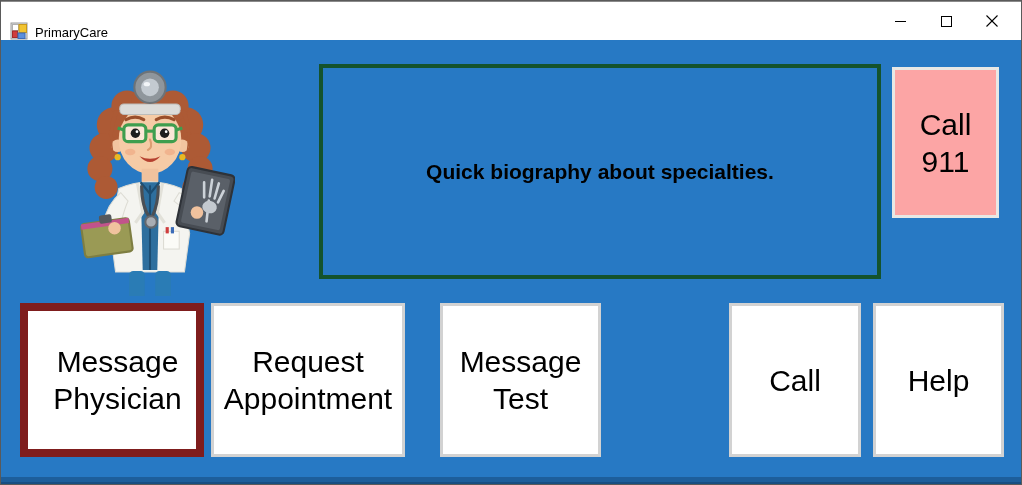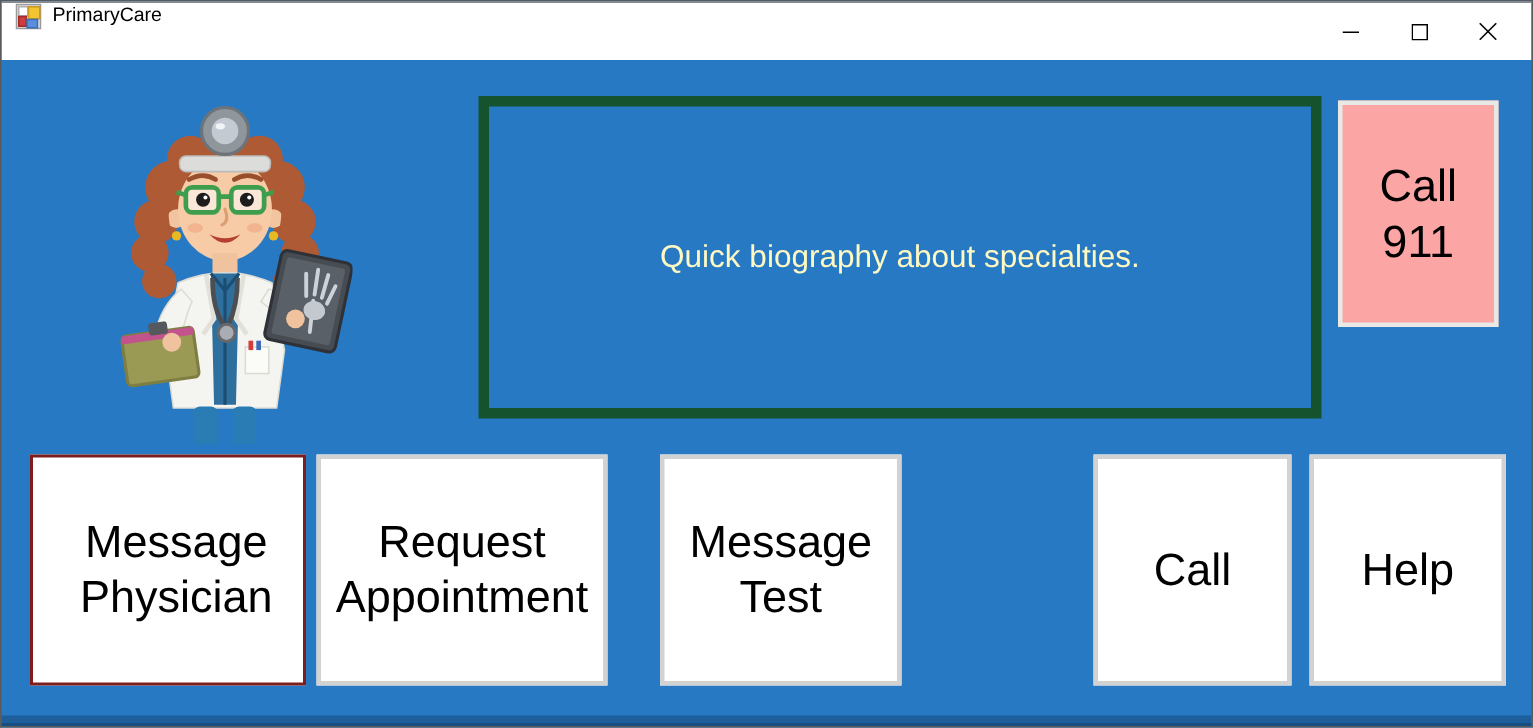--- a/index.html
+++ b/index.html
@@ -7,56 +7,56 @@
   body { font-family:"Liberation Sans", sans-serif; }
 
   .window {
     position:relative; width:1022px; height:485px;
     border:1px solid #5a5a5a; background:#2779c4; overflow:hidden;
   }
 
   
   .titlebar {
     position:absolute; left:0; top:0; width:100%; height:39px;
-    background:#ffffff; display:flex; align-items:flex-start;
+    background:#ffffff; display:flex; align-items:flex-end;
     border-top:1px solid #8a8a8a;
   }
   .app-icon { width:18px; height:18px; margin-left:9px; flex:0 0 auto; }
   .title-text { margin-left:7px; font-size:13px; color:#000; }
   .win-controls { position:absolute; right:6px; top:0; height:38px; display:flex; }
   .win-btn { width:46px; height:38px; display:flex; align-items:center; justify-content:center; cursor:default; }
   .win-btn svg { display:block; }
 
   
   .content { position:absolute; left:0; top:39px; right:0; bottom:0; background:#2779c4; }
 
   .doctor-wrap { position:absolute; left:64px; top:16px; width:170px; height:240px; }
 
   .bio-label {
     position:absolute; left:318px; top:24px; width:562px; height:215px;
-    border:7px solid #14532d;
+    border:4px solid #14532d;
     display:flex; align-items:center; justify-content:center;
-    font-size:21px; color:#fef9c3; text-align:center;
+    font-size:21px; color:#000000; text-align:center;font-weight:bold;
   }
 
   .call911 {
     position:absolute; left:891px; top:27px; width:107px; height:151px;
     background:#fca5a5; border:3px solid #e8e8e5;
     display:flex; align-items:center; justify-content:center;
     font-size:30px; line-height:37px; color:#000; text-align:center; cursor:default;
   }
 
   .action-btn {
     position:absolute; top:263px; height:154px; background:#ffffff;
     border:3px solid #d2d2d2;
     display:flex; align-items:center; justify-content:center;
     font-size:30px; line-height:37px; color:#000; text-align:center; cursor:default;
     padding:0 4px;
   }
-  .action-btn.focused { border:2px solid #7f1d1d;padding-left:15px; }
+  .action-btn.focused { border:8px solid #7f1d1d;padding-left:15px; }
   .btn-msg   { left:19px;  width:184px; }
   .btn-app   { left:210px; width:194px; }
   .btn-test  { left:439px; width:161px; }
   .btn-nav   { left:607px; width:113px; }
   .btn-close { left:728px; width:132px; }
   .btn-help  { left:872px; width:131px; }
 
   .bottom-strip {
     position:absolute; left:0; bottom:0; width:100%; height:7px;
     background:#1d5e9b; border-bottom:2px solid #174e82;

